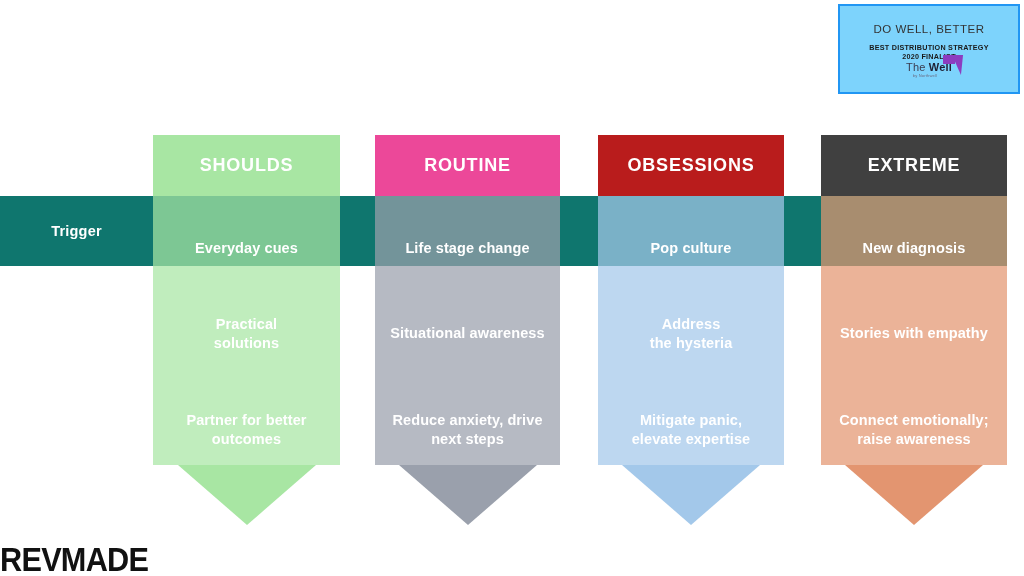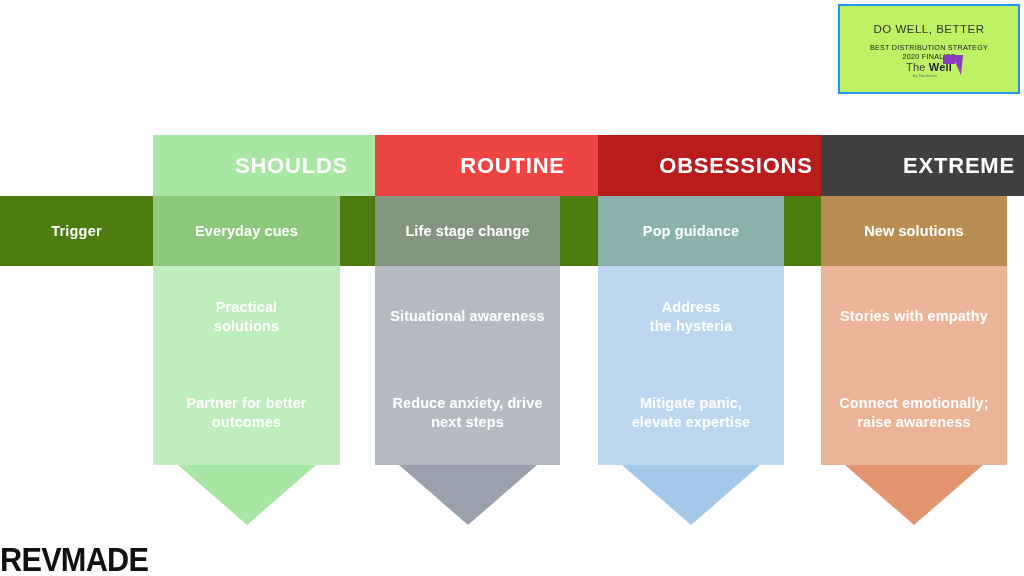--- a/index.html
+++ b/index.html
@@ -17,39 +17,39 @@
   }
 
   
   #award-badge {
     position: absolute;
     left: 838px;
     top: 4px;
     width: 182px;
     height: 90px;
     border: 2px solid #2196f3;
-    background: #bef264;
+    background: #7dd3fc;
     box-sizing: border-box;
     display: flex;
     flex-direction: column;
     align-items: center;
     justify-content: flex-start;
     padding-top: 18px;
   }
   #award-badge .badge-head {
     font-size: 11.5px;
     letter-spacing: 0.5px;
     color: #333333;
     font-weight: 400;
     line-height: 1;
   }
   #award-badge .badge-sub {
     margin-top: 7px;
     font-size: 7.2px;
-    font-weight: normal;
+    font-weight: bold;
     letter-spacing: 0.25px;
     color: #1a1a1a;
     line-height: 1.35;
     text-align: center;
   }
   #award-badge .badge-logo {
     position: relative;
     display: flex;
     align-items: flex-start;
     justify-content: center;
@@ -140,23 +140,22 @@
     position: absolute;
     top: 0;
     left: 0;
     width: 100%;
     height: 61px;
     display: flex;
     align-items: center;
     justify-content: center;
     color: #ffffff;
     font-weight: bold;
-    font-size: 22px;
+    font-size: 18px;
     letter-spacing: 0.8px;
-    padding-left: 45px;
   }
   .col-arrow {
     position: absolute;
     top: 330px;
     left: 50%;
     width: 0;
     height: 0;
     border-top-style: solid;
     border-left: 69px solid transparent;
     border-right: 69px solid transparent;
@@ -173,20 +172,21 @@
     align-items: center;
     justify-content: center;
     text-align: center;
     color: #ffffff;
     font-weight: bold;
     font-size: 14.5px;
     line-height: 1.25;
     letter-spacing: 0.1px;
     padding: 0 6px;
     box-sizing: border-box;
+    margin-top: 17px;
   }
   .cell-trigger  { top: 61px;  height: 70px; }
   .cell-approach { top: 141px; height: 81px; }
   .cell-outcome  { top: 231px; height: 93px; }
 
   
   #col-shoulds   { left: 153px; width: 187px; }
   #col-routine   { left: 375px; width: 185px; }
   #col-obsessions{ left: 598px; width: 186px; }
   #col-extreme   { left: 821px; width: 186px; }
@@ -217,66 +217,66 @@
   <div class="badge-logo">
     <span class="logo-word"><span>The </span><b>Well</b></span>
     <span class="logo-byline">by Northwell</span>
     <span class="logo-mark2" style="background: rgb(140, 60, 192);"></span>
     <span class="logo-mark" style="border-top-color: rgb(140, 60, 192);"></span>
   </div>
 </div>
 
 <div id="matrix">
 
-  <div class="row-band" id="row-trigger" style="background: #4d7c0f;">
+  <div class="row-band" id="row-trigger" style="background: #0f766e;">
     <div class="row-label">Trigger</div>
   </div>
 
   <div class="col" id="col-shoulds">
     <div class="col-body" style="background: rgb(168, 230, 163); opacity: 0.72;"></div>
     <div class="col-arrow" style="border-top-color: rgb(168, 230, 163);"></div>
     <div class="col-head" style="background: rgb(168, 230, 163);">SHOULDS</div>
     <div class="cell cell-trigger">Everyday cues</div>
     <div class="cell cell-approach">
         <span>Practical<br>solutions</span>
       </div>
     <div class="cell cell-outcome">
         <span>Partner for better<br>outcomes</span>
       </div>
   </div>
 
   <div class="col" id="col-routine">
     <div class="col-body" style="background: rgb(154, 160, 172); opacity: 0.72;"></div>
     <div class="col-arrow" style="border-top-color: rgb(154, 160, 172);"></div>
-    <div class="col-head" style="background: #ef4444;">ROUTINE</div>
+    <div class="col-head" style="background: #ec4899;">ROUTINE</div>
     <div class="cell cell-trigger">Life stage change</div>
     <div class="cell cell-approach">Situational awareness</div>
     <div class="cell cell-outcome">
         <span>Reduce anxiety, drive<br>next steps</span>
       </div>
   </div>
 
   <div class="col" id="col-obsessions">
     <div class="col-body" style="background: rgb(163, 200, 234); opacity: 0.72;"></div>
     <div class="col-arrow" style="border-top-color: rgb(163, 200, 234);"></div>
     <div class="col-head" style="background: #b91c1c;">OBSESSIONS</div>
-    <div class="cell cell-trigger">Pop guidance</div>
+    <div class="cell cell-trigger">Pop culture</div>
     <div class="cell cell-approach">
         <span>Address<br>the hysteria</span>
       </div>
     <div class="cell cell-outcome">
         <span>Mitigate panic,<br>elevate expertise</span>
       </div>
   </div>
 
   <div class="col" id="col-extreme">
     <div class="col-body" style="background: rgb(227, 149, 112); opacity: 0.72;"></div>
     <div class="col-arrow" style="border-top-color: rgb(227, 149, 112);"></div>
     <div class="col-head" style="background: #404040;">EXTREME</div>
-    <div class="cell cell-trigger">New solutions</div>
+    <div class="cell cell-trigger">New diagnosis</div>
     <div class="cell cell-approach">Stories with empathy</div>
     <div class="cell cell-outcome">
         <span>Connect emotionally;<br>raise awareness</span>
       </div>
   </div>
 
 </div>
 
 <div id="revmade-logo">REVMADE</div>
 

